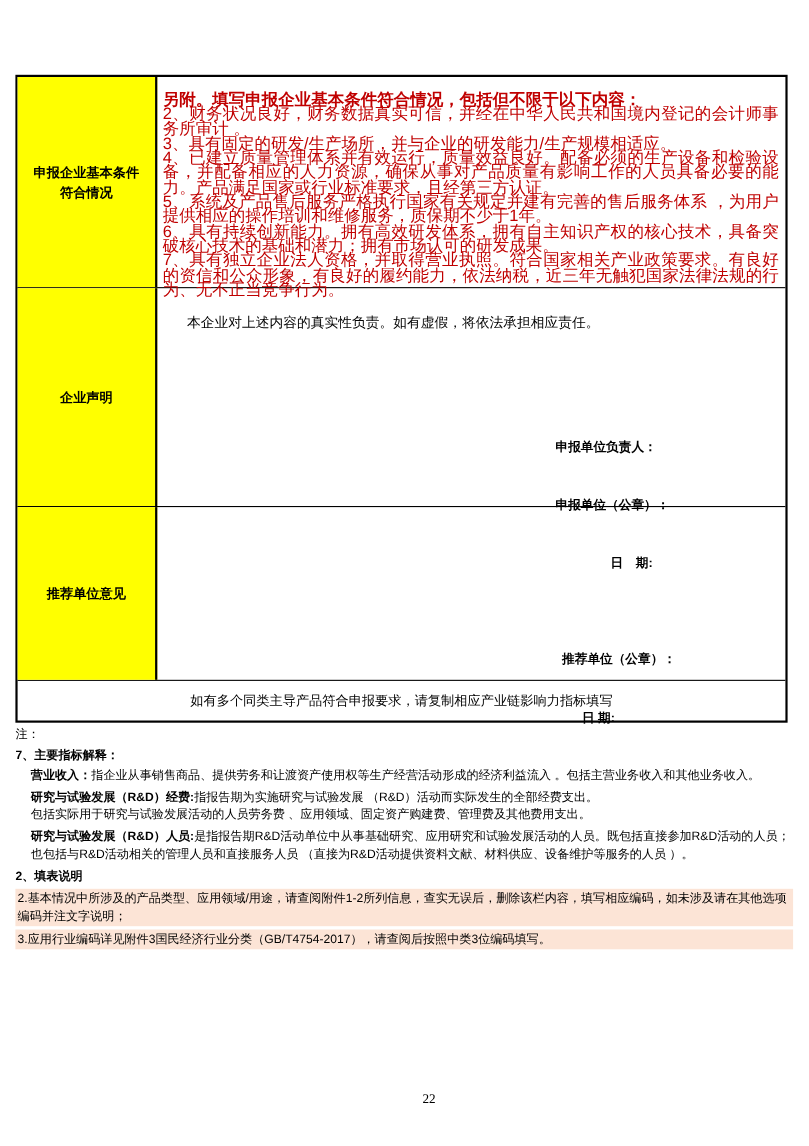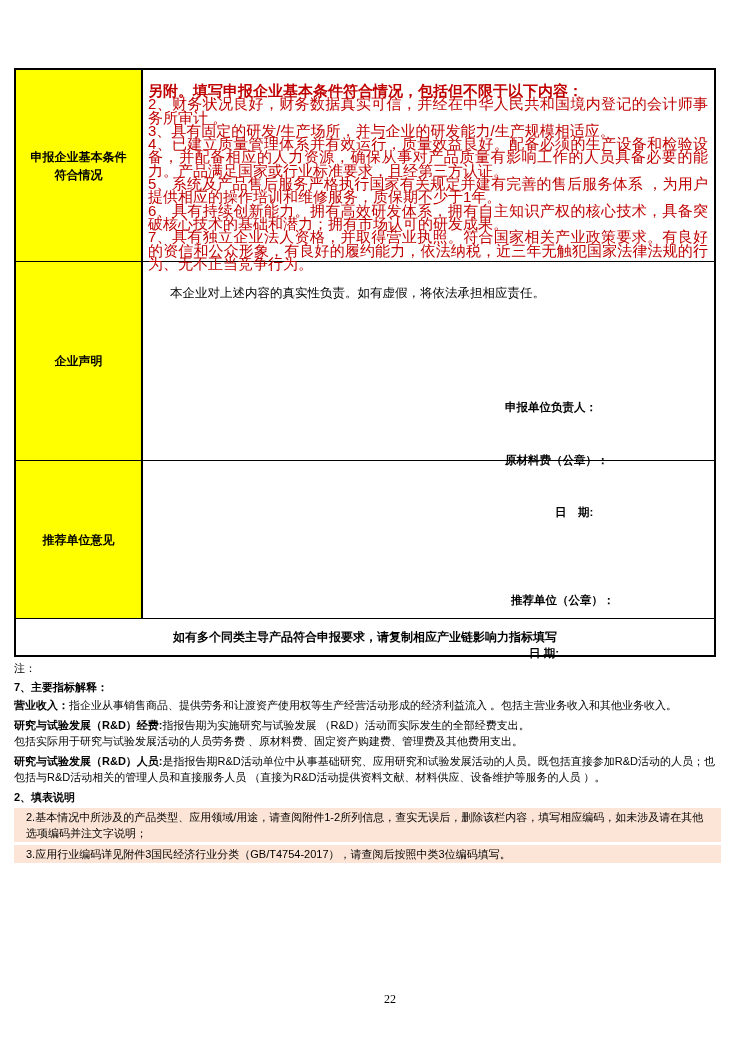--- a/index.html
+++ b/index.html
@@ -36,34 +36,34 @@
   }
   .cond-intro{font-weight:bold;}
   .statement{padding:23px 20px 0 27px;font-size:12.5px;line-height:17px;word-break:break-all;}
   .sig-block{position:absolute;font-size:11.5px;font-weight:bold;line-height:17.5px;white-space:pre;}
   .sig-block-declare{left:362px;top:102px;}
   .sig-block-recommend{left:368px;top:96px;}
   .sig-indent-lg{padding-left:50px;}
   .sig-indent-sm{padding-left:18px;}
   .footer-row{height:36px;}
   .footer-note{
-    width:100%;text-align:center;font-weight:bold;font-size:12px;
+    width:100%;text-align:center;font-weight:normal;font-size:12px;
     display:flex;align-items:center;justify-content:center;padding:2px 8px;
     word-break:break-all;
   }
   .notes{
     position:absolute;left:14px;top:660px;width:707px;
     font-size:11px;line-height:16.2px;word-break:break-all;text-align:left;
   }
   .notes p{margin:0 0 2.5px 0;}
-  .notes .def{margin-bottom:3.5px;}
+  .notes .def{margin-bottom:3.5px;margin-left:14px;}
   .bold{font-weight:bold;}
   .block{display:block;}
   .section2-heading{margin-top:15px;}
-  .highlight{background:var(--highlight-peach);padding:1px 12px;}
+  .highlight{background:var(--highlight-peach);padding:1px 2px;}
   .hl-gap{margin-bottom:3px;}
   .page-number{
     position:absolute;left:0;right:0;top:992px;text-align:center;
     font-size:12px;font-family:"Liberation Serif","DejaVu Serif",serif;padding-left:45px;
   }
 </style>
 </head>
 <body>
 
 <div class="form-table">
@@ -86,21 +86,21 @@
   </div>
 
   <div class="trow" style="height:199px">
     <div class="label-cell">
       <span>企业声明</span>
     </div>
     <div class="content-cell">
       <div class="statement">本企业对上述内容的真实性负责。如有虚假，将依法承担相应责任。</div>
       <div class="sig-block sig-block-declare">
         <div>申报单位负责人：</div>
-        <div>原材料费（公章）：</div>
+        <div>申报单位（公章）：</div>
         <div class="sig-indent-lg">日　期:</div>
       </div>
     </div>
   </div>
 
   <div class="trow" style="height:158px">
     <div class="label-cell">
       <span>推荐单位意见</span>
     </div>
     <div class="content-cell">
@@ -116,21 +116,21 @@
   </div>
 
 </div>
 
 <div class="notes">
   <p>注：</p>
   <p class="bold">7、主要指标解释：</p>
 
   <p class="def"><b>营业收入：</b><span>指企业从事销售商品、提供劳务和让渡资产使用权等生产经营活动形成的经济利益流入 。包括主营业务收入和其他业务收入。</span></p>
 
-  <p class="def"><b>研究与试验发展（R&amp;D）经费:</b><span>指报告期为实施研究与试验发展 （R&amp;D）活动而实际发生的全部经费支出。</span><span class="block">包括实际用于研究与试验发展活动的人员劳务费 、原材料费、固定资产购建费、管理费及其他费用支出。</span></p>
+  <p class="def"><b>研究与试验发展（R&amp;D）经费:</b><span>指报告期为实施研究与试验发展 （R&amp;D）活动而实际发生的全部经费支出。</span><span class="block">包括实际用于研究与试验发展活动的人员劳务费 、应用领域、固定资产购建费、管理费及其他费用支出。</span></p>
 
   <p class="def"><b>研究与试验发展（R&amp;D）人员:</b><span>是指报告期R&amp;D活动单位中从事基础研究、应用研究和试验发展活动的人员。既包括直接参加R&amp;D活动的人员；也包括与R&amp;D活动相关的管理人员和直接服务人员 （直接为R&amp;D活动提供资料文献、材料供应、设备维护等服务的人员 ）。</span></p>
 
   <p class="bold section2-heading">2、填表说明</p>
   <p class="highlight hl-gap">2.基本情况中所涉及的产品类型、应用领域/用途，请查阅附件1-2所列信息，查实无误后，删除该栏内容，填写相应编码，如未涉及请在其他选项编码并注文字说明；</p>
   <p class="highlight">3.应用行业编码详见附件3国民经济行业分类（GB/T4754-2017），请查阅后按照中类3位编码填写。</p>
 </div>
 
 <div class="page-number">22</div>
 

